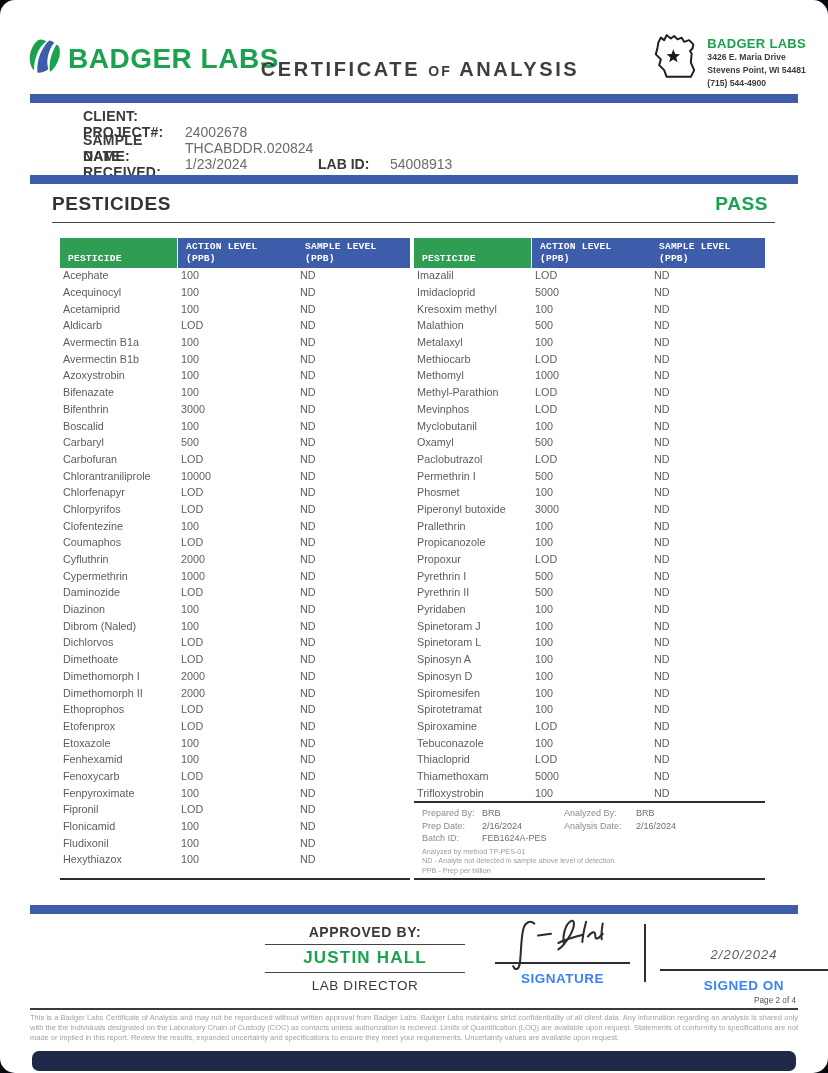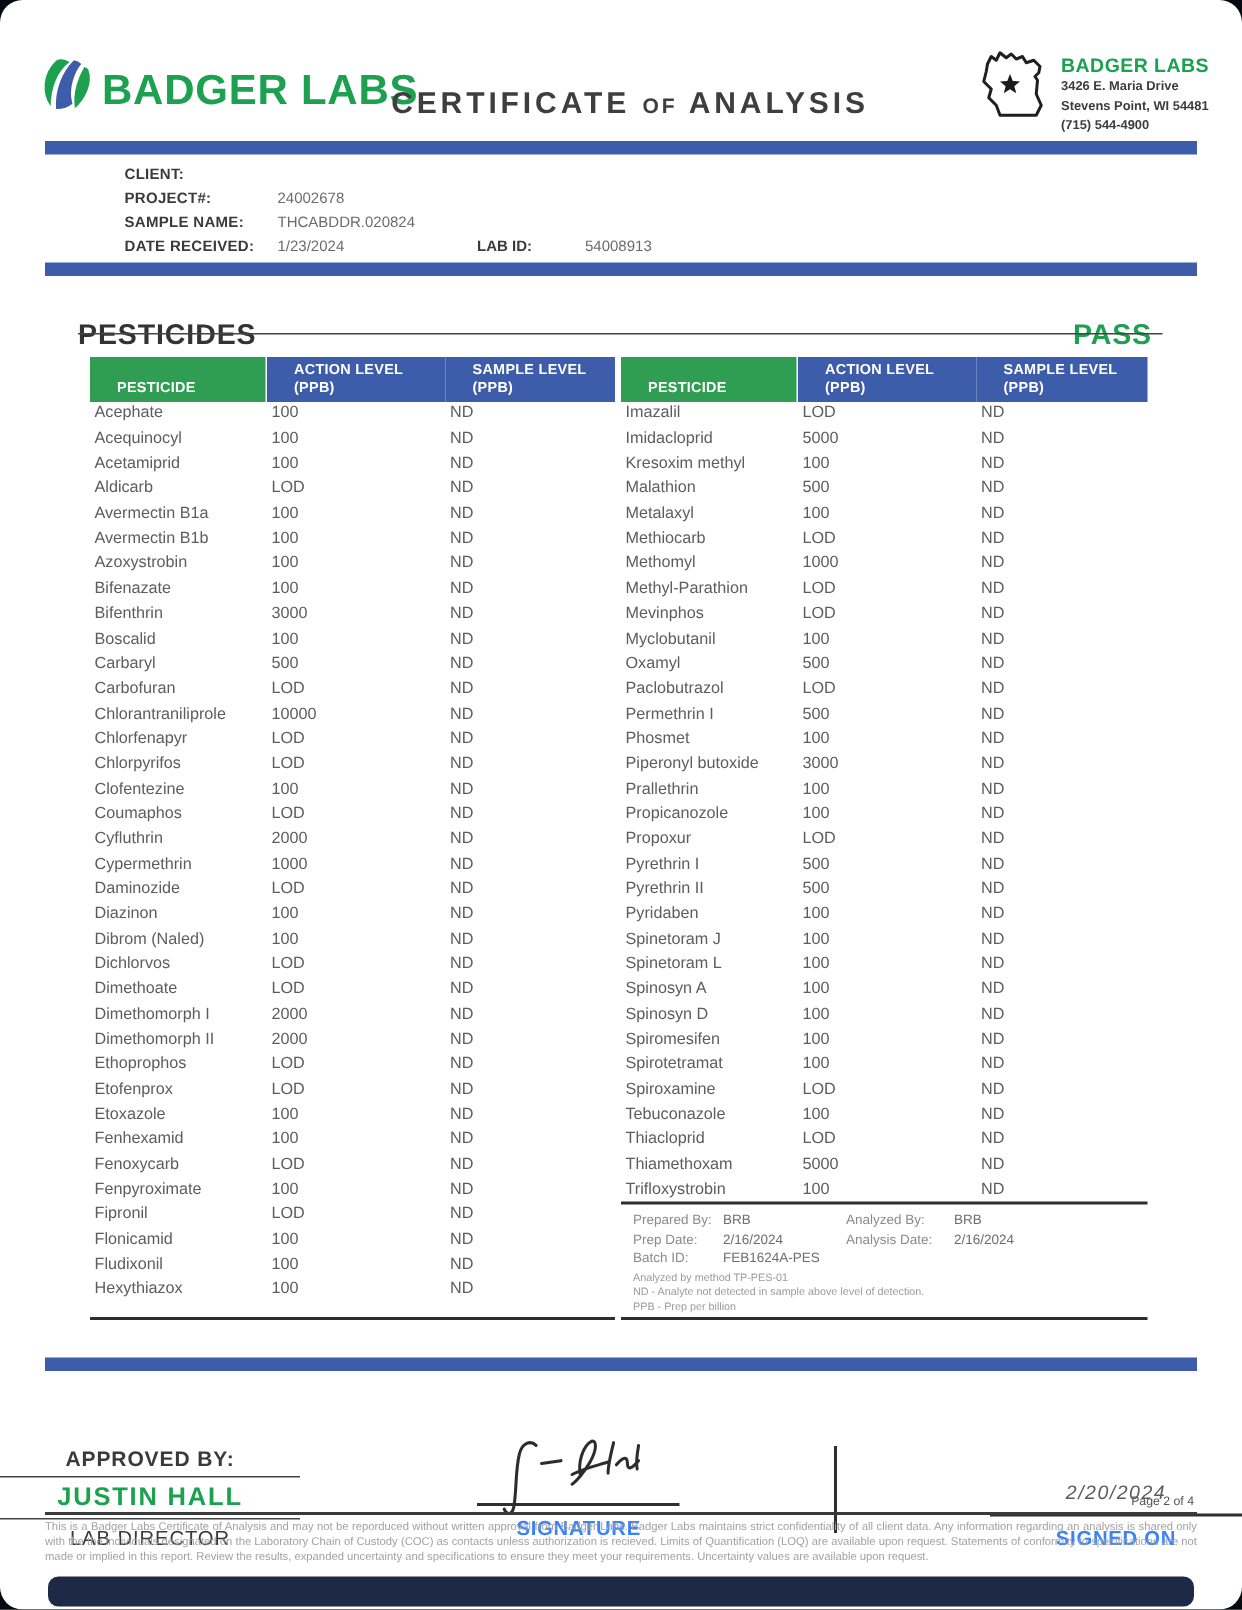--- a/index.html
+++ b/index.html
@@ -15,55 +15,55 @@
   .doc-title .of{font-size:14px;letter-spacing:2px;}
   .lab-card{position:absolute;right:22px;top:30px;display:flex;gap:7px;align-items:flex-start;}
   .lab-lines{padding-top:6px;}
   .lab-name{color:var(--green,#1ba14f);font-weight:700;font-size:13px;letter-spacing:.3px;}
   .lab-addr{font-size:8.6px;font-weight:700;color:#3c3c3c;line-height:1.5;}
 
   .bar{position:absolute;left:30px;right:30px;height:9px;background:var(--blue,#3d5ca9);}
   .bar1{top:94px;} .bar2{top:175px;} .bar3{top:905px;}
 
   
-  .client-info{position:absolute;left:83px;top:108px;font-size:10px;}
+  .client-info{position:absolute;left:83px;top:108px;font-size:14px;}
   .ci-row{display:flex;height:16px;align-items:center;}
   .ci-label{width:102px;font-weight:700;color:#3a3a3a;letter-spacing:.2px;}
   .ci-value{color:#6b6b6b;width:133px;}
   .ci-label2{width:72px;font-weight:700;color:#3a3a3a;}
   .ci-value2{color:#6b6b6b;}
 
   
   .section-head{position:absolute;left:52px;right:60px;top:193px;display:flex;justify-content:space-between;align-items:baseline;}
-  .section-title{font-size:19px;font-weight:700;color:#333;letter-spacing:.6px;margin-top:20px;}
+  .section-title{font-size:19px;font-weight:700;color:#333;letter-spacing:.6px;}
   .pass{font-size:19px;font-weight:700;color:var(--green,#1ba14f);letter-spacing:.6px;}
   .head-rule{position:absolute;left:52px;right:53px;top:222px;border-top:1.6px solid #444;}
 
   
   .tables-wrap{position:absolute;left:60px;top:238px;width:705px;display:flex;gap:4px;}
   .htable{width:350px;}
   .right-col{width:351px;}
   .thead{display:grid;grid-template-columns:118px 119px 1fr;height:29px;}
   .hcell{display:flex;flex-direction:column;justify-content:flex-end;color:#fff;font-size:9.6px;
-         font-weight:700;letter-spacing:.2px;padding:3px 0 4px 18px;line-height:1.2;}
+         font-weight:700;letter-spacing:.2px;padding:3px 0 4px 8px;line-height:1.2;font-family:Liberation Mono, monospace;}
   .hcell.green{background:var(--tgreen,#2f9e52);margin-right:1px;}
   .hcell.blue{background:var(--blue,#3d5ca9);}
   .tbody .trow{display:grid;grid-template-columns:118px 119px 1fr;height:16.7px;align-items:center;}
   .tcell{font-size:10.8px;color:#5d5d5d;padding-left:3px;white-space:nowrap;}
   .table-end{border-bottom:2.4px solid #2e2e2e;}
 
   
   .meta{padding:5px 4px 3px 8px;border-bottom:2.4px solid #2e2e2e;}
   .meta-grid{display:grid;grid-template-columns:60px 82px 72px 1fr;row-gap:2.5px;font-size:9px;}
   .meta-label{color:#8b8b8b;}
   .meta-value{color:#6e6e6e;}
   .meta-notes{margin-top:4px;font-size:7.2px;color:#9b9b9b;line-height:1.3;}
 
   
-  .approval{position:absolute;left:0;right:0;top:924px;display:flex;justify-content:space-between;align-items:flex-start;margin-top:40px;}
+  .approval{position:absolute;left:0;right:0;top:924px;display:flex;justify-content:flex-end;align-items:flex-start;}
   .approve-col{width:200px;text-align:center;}
   .approve-by{font-size:14px;font-weight:700;color:#3a3a3a;letter-spacing:.6px;padding-bottom:4px;border-bottom:1.5px solid #444;}
   .approver-name{font-size:17px;font-weight:700;color:var(--green,#1ba14f);letter-spacing:1.2px;padding:3px 0 4px;border-bottom:1.5px solid #444;}
   .approver-role{font-size:13.5px;color:#3a3a3a;padding-top:5px;letter-spacing:.6px;}
   .sig-col{width:135px;margin-left:30px;text-align:center;}
   .sig-line{position:relative;height:38px;border-bottom:2.2px solid #2f2f2f;}
   .sig-line svg{position:absolute;left:8px;bottom:-12px;}
   .sig-label,.date-label{font-size:13.5px;font-weight:700;color:#3b82f6;letter-spacing:.5px;margin-top:7px;}
   .v-divider{width:0;border-left:2px solid #2f2f2f;height:58px;margin:0 14px;}
   .date-col{width:168px;text-align:center;}

